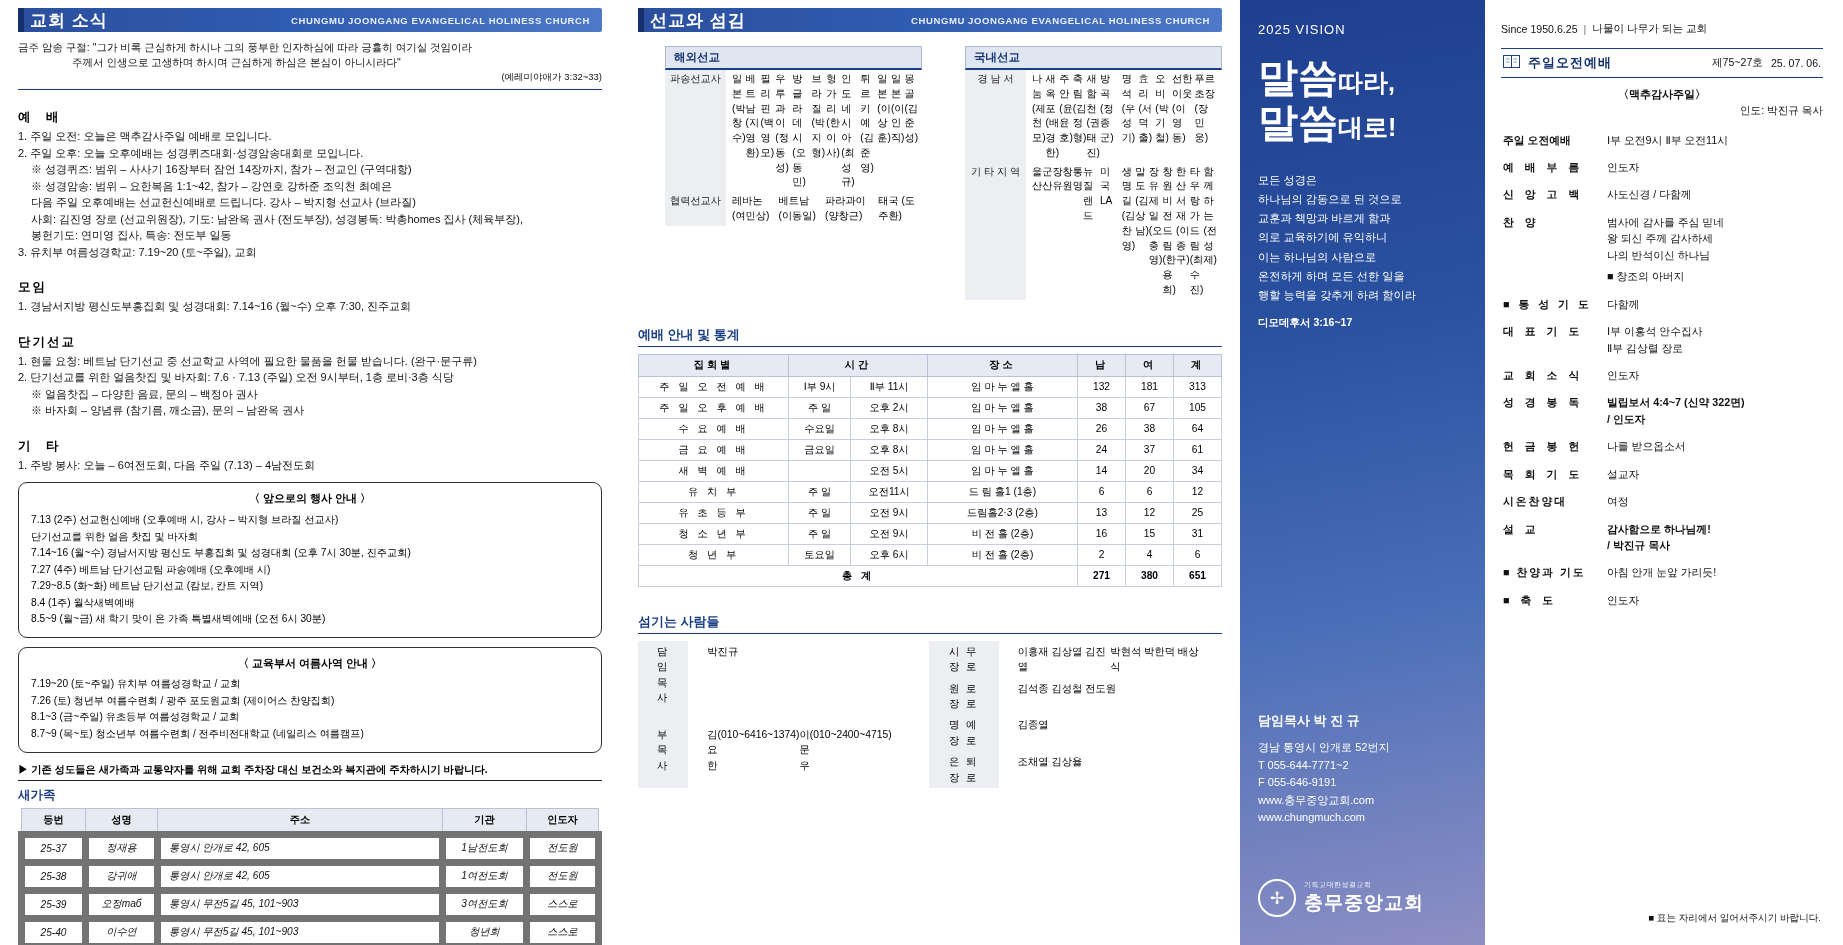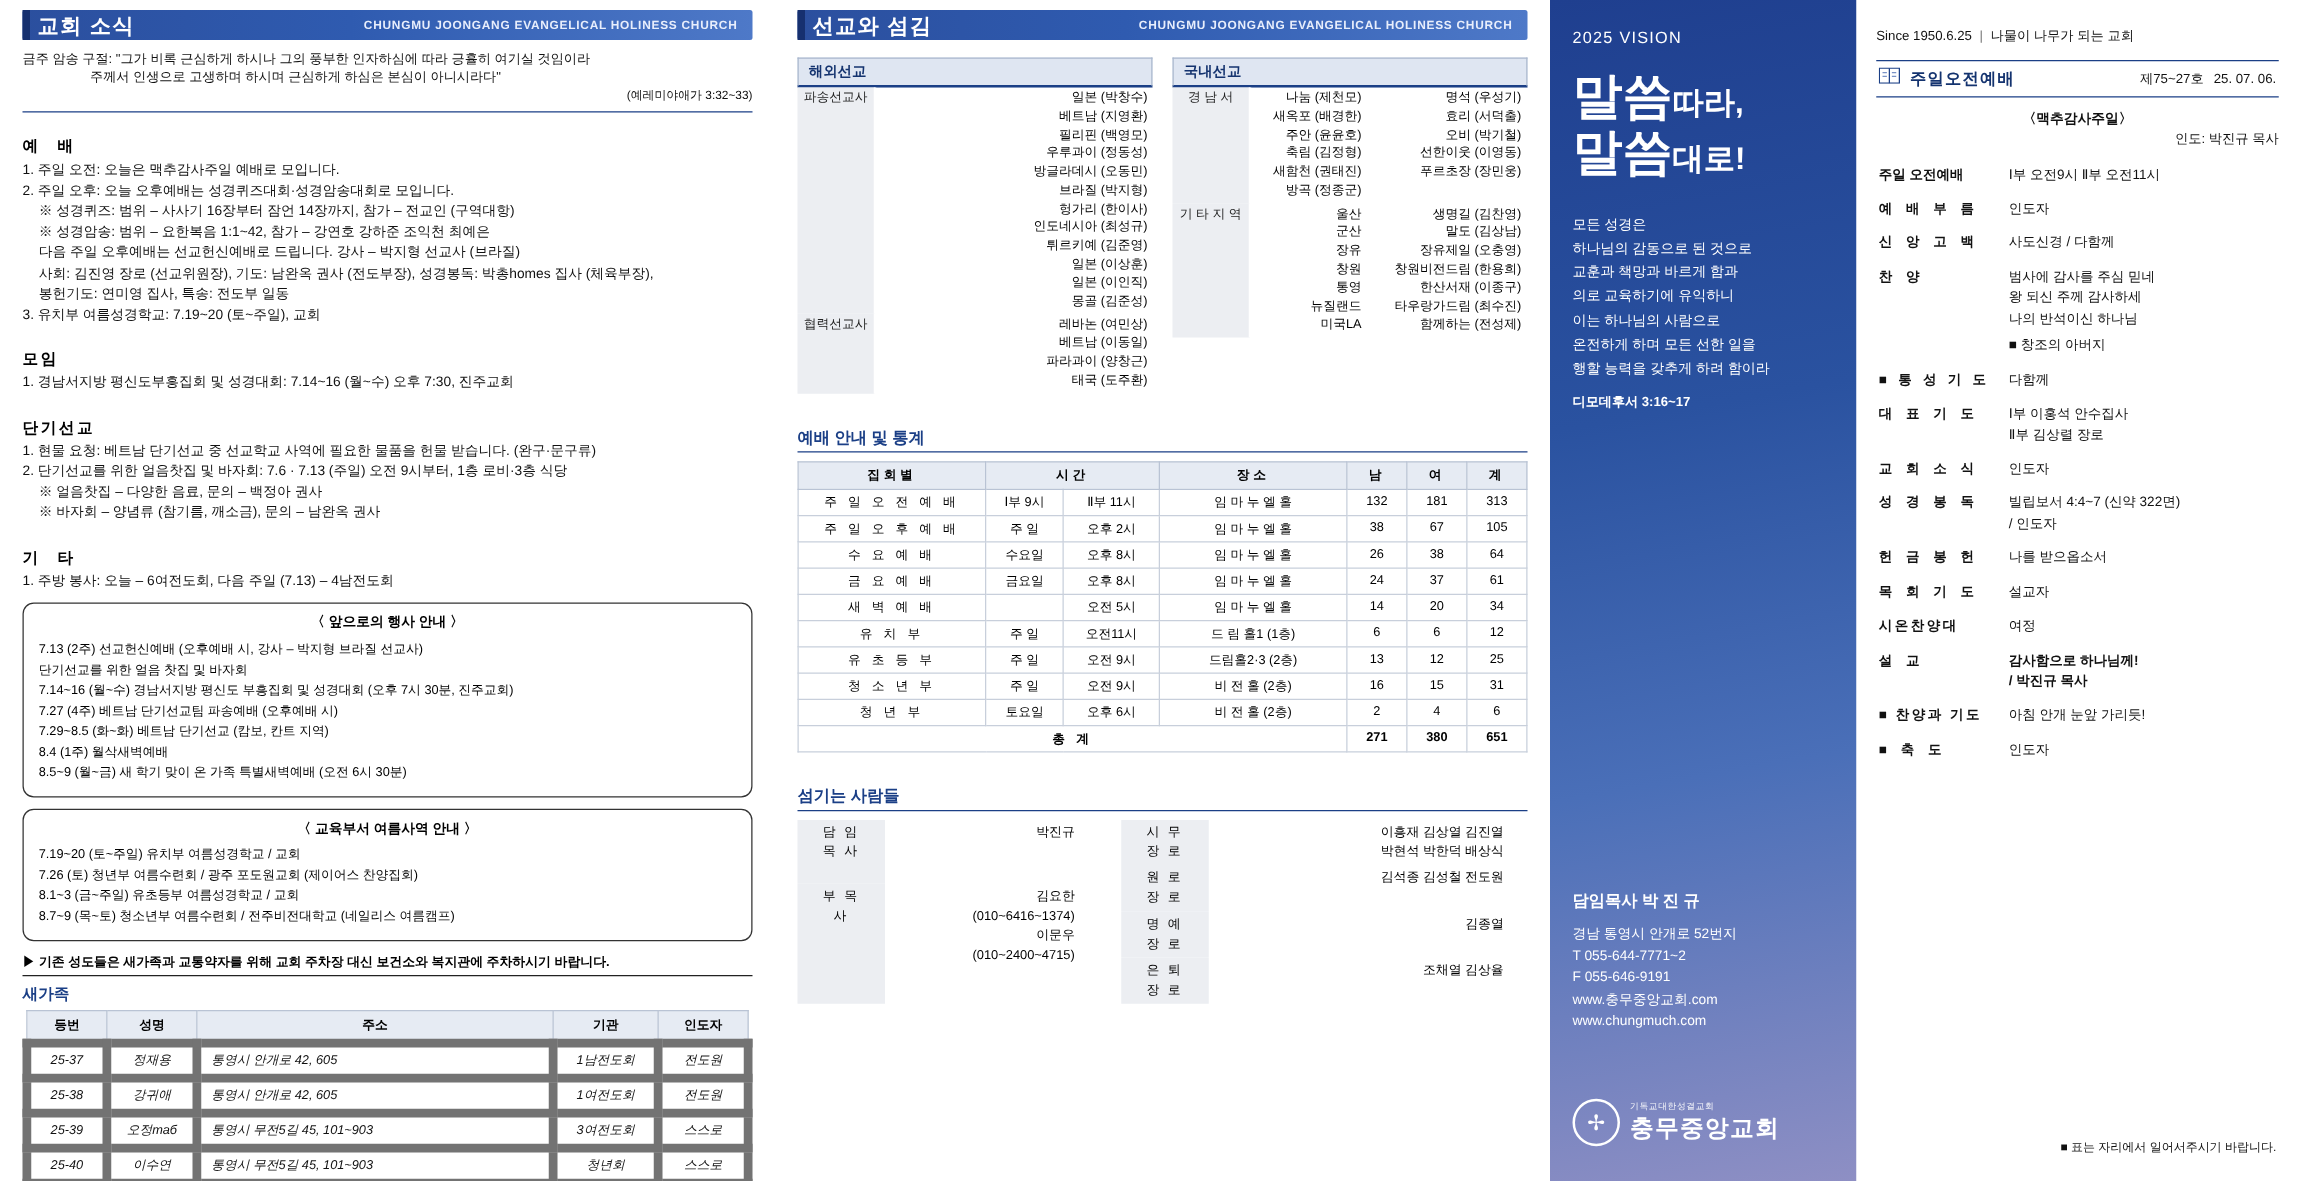--- a/index.html
+++ b/index.html
@@ -82,33 +82,33 @@
     border: 7px solid #737373; padding: 3.5px 4px; text-align: center; color: #111; font-style: italic;
   }
   table.grid td.l { text-align: left; padding-left: 8px; }
 
   
   .sub-title {
     font-size: 13px; font-weight: bold; color: #1b3f86;
     border-bottom: 1.8px solid #1b3f86; padding-bottom: 2px; margin: 0 0 7px 0;
   }
   .mis-wrap { display: flex; gap: 16px; }
-  .mis-col { flex: 1; }
+  .mis-col { flex: 1; margin-left: 27px; }
   .mis-head {
     background: #dfe6f2; border: 1px solid #aab7cd; border-bottom: 2px solid #1b3f86;
     font-size: 11.5px; font-weight: bold; color: #14336f;
     padding: 3px 8px;
   }
   table.mis { width: 100%; border-collapse: collapse; font-size: 10.2px; }
   table.mis td { padding: 2px 4px; vertical-align: top; line-height: 1.45; }
   table.mis td.lab {
     background: #eceef2; width: 62px; text-align: center; color: #222;
     border-right: 2px solid #fff;
   }
-  .namecol { display: flex; flex-direction: column; align-items: flex-end; }
+  .namecol { display: flex; flex-direction: row; }
 
   table.stat { width: 100%; border-collapse: collapse; font-size: 10.2px; }
   table.stat th {
     background: #e6ebf3; border: 1px solid #b9c3d4; padding: 3.5px 2px;
     font-weight: bold; letter-spacing: 3px;
   }
   table.stat td { border: 1px solid #c8cfdb; padding: 3px 3px; text-align: center; }
   table.stat td.ls { letter-spacing: 3px; }
   table.stat tr.total td { font-weight: bold; }
 
@@ -675,21 +675,21 @@
         <td class="k">대 표 기 도</td>
         <td class="v" style="white-space:pre-line">Ⅰ부 이홍석 안수집사
 Ⅱ부 김상렬 장로</td>
       </tr>
       <tr>
         <td class="k">교 회 소 식</td>
         <td class="v">인도자</td>
       </tr>
       <tr>
         <td class="k">성 경 봉 독</td>
-        <td class="v" style="white-space:pre-line; font-weight:normal">빌립보서 4:4~7 (신약 322면)
+        <td class="v" style="white-space:pre-line; font-weight:bold">빌립보서 4:4~7 (신약 322면)
 / 인도자</td>
       </tr>
       <tr>
         <td class="k">헌 금 봉 헌</td>
         <td class="v">나를 받으옵소서</td>
       </tr>
       <tr>
         <td class="k">목 회 기 도</td>
         <td class="v">설교자</td>
       </tr>

